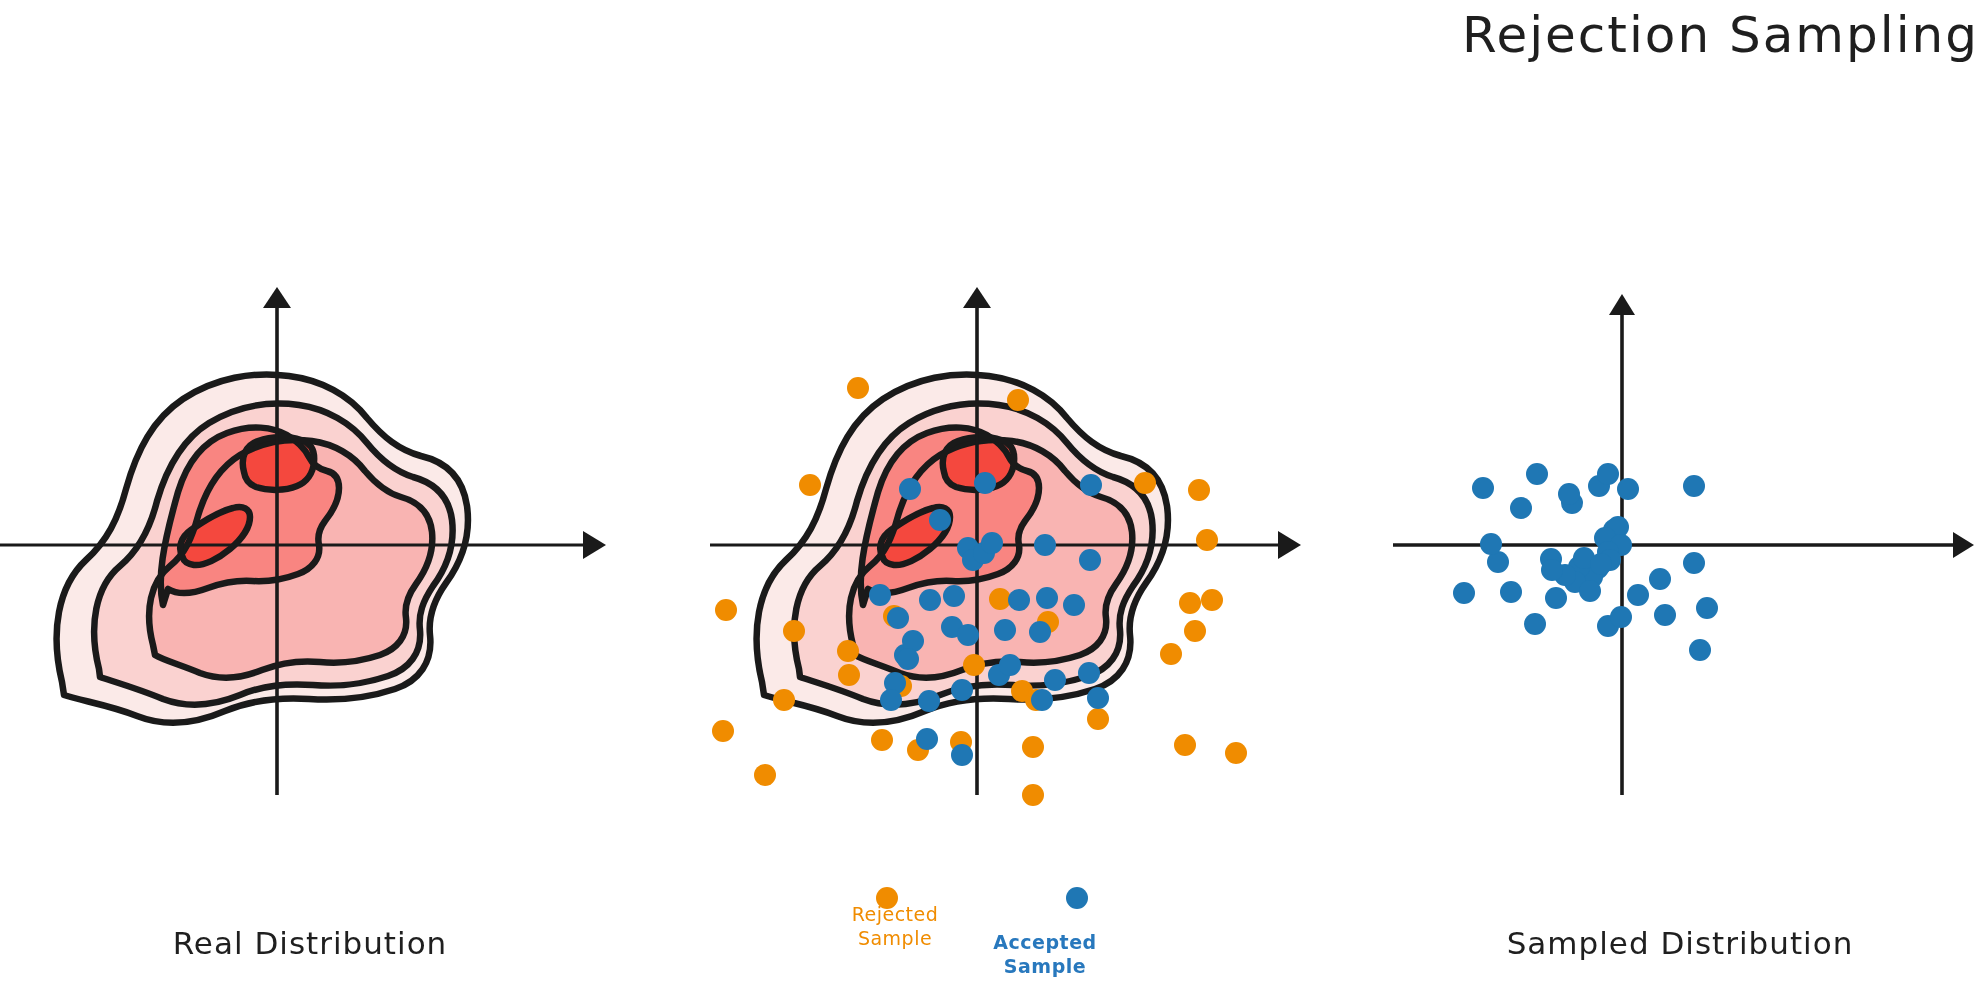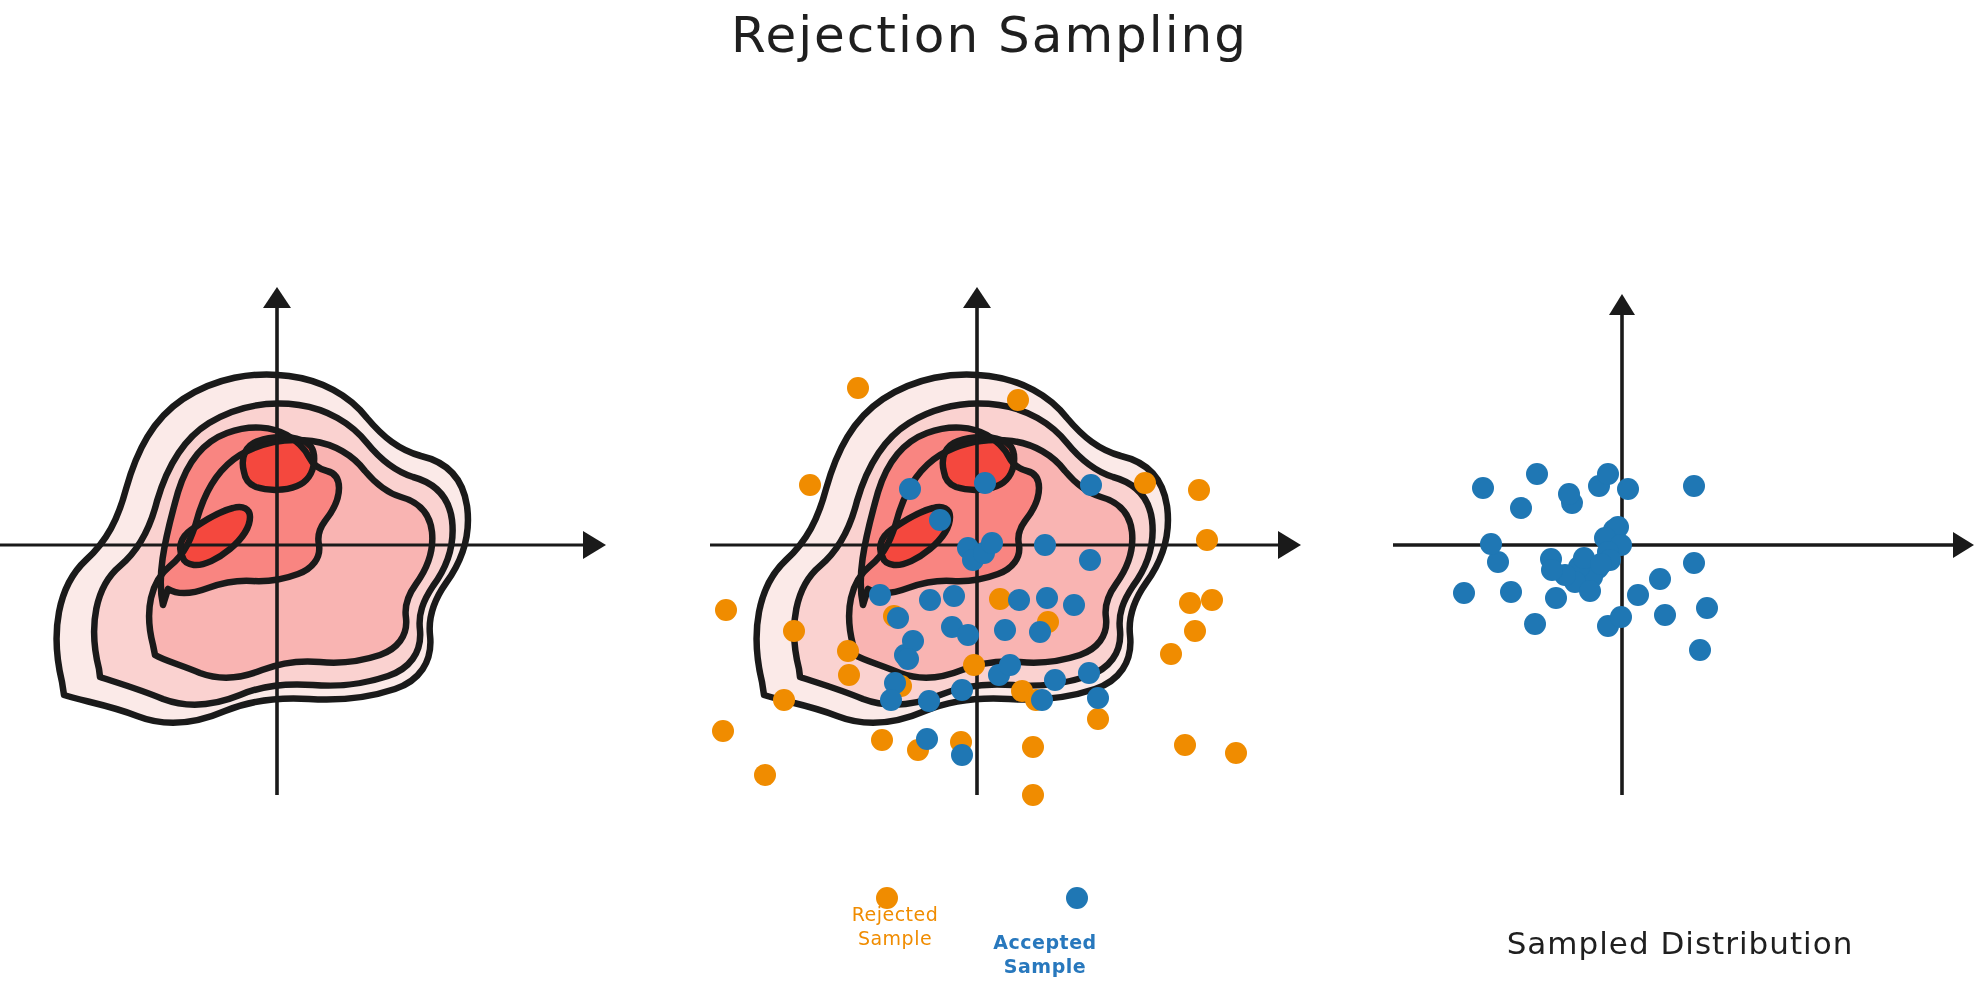--- a/index.html
+++ b/index.html
@@ -6,21 +6,21 @@
   body{
     width:1979px;height:997px;
     font-family:"DejaVu Sans", sans-serif;
     overflow:hidden;
     position:relative;
   }
   #stage{position:relative;width:1979px;height:997px;background:#fff;}
 
   .title{
     position:absolute;left:0;top:6px;width:1979px;
-    text-align:center;
+    text-align:right;
     font-family:"DejaVu Sans", sans-serif;
     font-size:50px;
     font-weight:400;
     letter-spacing:2px;
     color:#1f1f1f;
     white-space:nowrap;
   }
 
   .panel-caption{
     position:absolute;
@@ -310,15 +310,16 @@
   <svg class="layer" viewBox="0 0 1979 997">
     <circle cx="887" cy="898" r="11" fill="#F08C00"></circle>
     <circle cx="1077" cy="898" r="11" fill="#1F77B4"></circle>
   </svg>
 
   <div class="legend-label" id="legend-rejected-label">Rejected
 Sample</div>
   <div class="legend-label" id="legend-accepted-label">Accepted
 Sample</div>
 
+  <div class="panel-caption" id="cap-left">Real Distribution</div>
   <div class="panel-caption" id="cap-right">Sampled Distribution</div>
 
 </div>
 
 </body></html>

